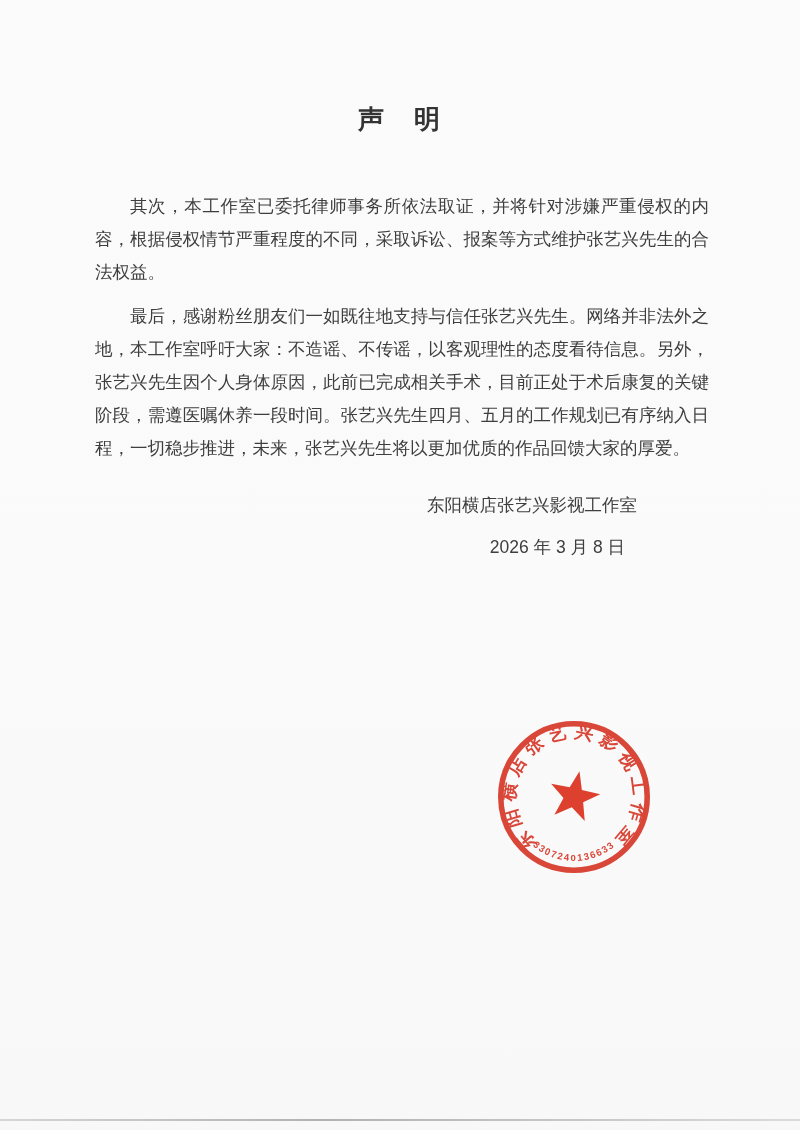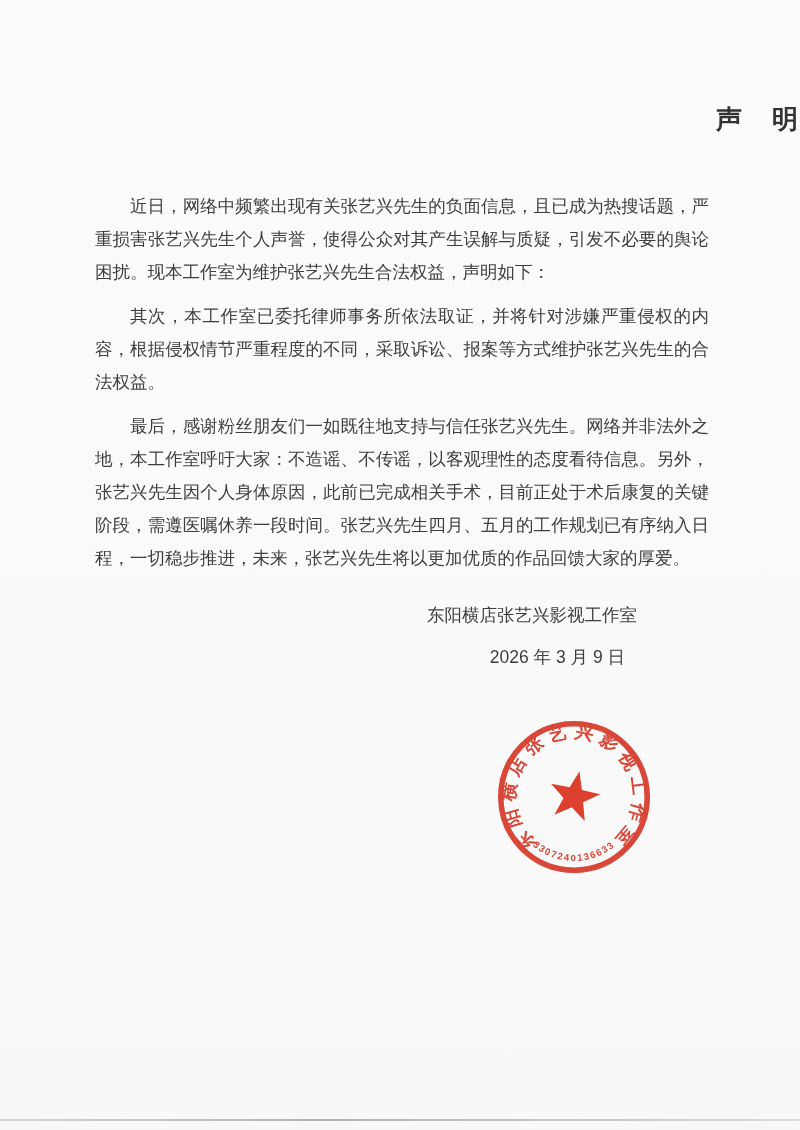--- a/index.html
+++ b/index.html
@@ -11,21 +11,21 @@
   .page {
     position: relative;
     width: 800px;
     height: 1130px;
     background: linear-gradient(180deg, #fbfbfb 0%, #fafafa 55%, #f8f8f8 100%);
     overflow: hidden;
     color: #3d3d3d;
   }
   .doc-title {
     margin-top: 102px;
-    text-align: right;
+    text-align: center;
     font-size: 26px;
     font-weight: 700;
     color: #333333;
     letter-spacing: 2px;
   }
   .doc-body {
     margin: 53px 91px 0 95px;
     width: 614px;
     font-size: 17.5px;
     line-height: 33px;
@@ -70,28 +70,27 @@
   }
 </style>
 </head>
 <body>
 
 <div class="page">
 
   <h1 class="doc-title">声　明</h1>
 
   <div class="doc-body">
-    <p>近日，网络中频繁出现有关张艺兴先生的负面信息，且已成为热搜话题，严重损害张艺兴先生个人声誉，使得公众对其产生误解与质疑，引发不必要的舆论困扰。现本工作室为维护张艺兴先生合法权益，声明如下：</p>
     <p>其次，本工作室已委托律师事务所依法取证，并将针对涉嫌严重侵权的内容，根据侵权情节严重程度的不同，采取诉讼、报案等方式维护张艺兴先生的合法权益。</p>
     <p>最后，感谢粉丝朋友们一如既往地支持与信任张艺兴先生。网络并非法外之地，本工作室呼吁大家：不造谣、不传谣，以客观理性的态度看待信息。另外，张艺兴先生因个人身体原因，此前已完成相关手术，目前正处于术后康复的关键阶段，需遵医嘱休养一段时间。张艺兴先生四月、五月的工作规划已有序纳入日程，一切稳步推进，未来，张艺兴先生将以更加优质的作品回馈大家的厚爱。</p>
   </div>
 
   <div class="signature-block">
     <div class="signature-line">东阳横店张艺兴影视工作室</div>
-    <div class="date-line">2026 年 3 月 9 日</div>
+    <div class="date-line">2026 年 3 月 8 日</div>
   </div>
 
   <svg class="seal" viewBox="0 0 200 200" xmlns="http://www.w3.org/2000/svg" aria-hidden="true">
     <defs>
       <path id="sealArcTop" d="M 63,164 A 74,74 0 1 1 137,164" fill="none"></path>
       <path id="sealArcBottom" d="M 48.6,161.3 A 80,80 0 0 0 151.4,161.3" fill="none"></path>
     </defs>
     <circle cx="100" cy="100" r="91.5" fill="none" stroke="#dc3828" stroke-width="7"></circle>
     <polygon points="100,67 107.76,89.32 131.39,89.80 112.55,104.08 119.40,126.70 100,113.2 80.60,126.70 87.45,104.08 68.61,89.80 92.24,89.32" fill="#e1301d" transform="rotate(12 100 100)"></polygon>
     <text fill="#dc3828" font-size="23" letter-spacing="7.5">

